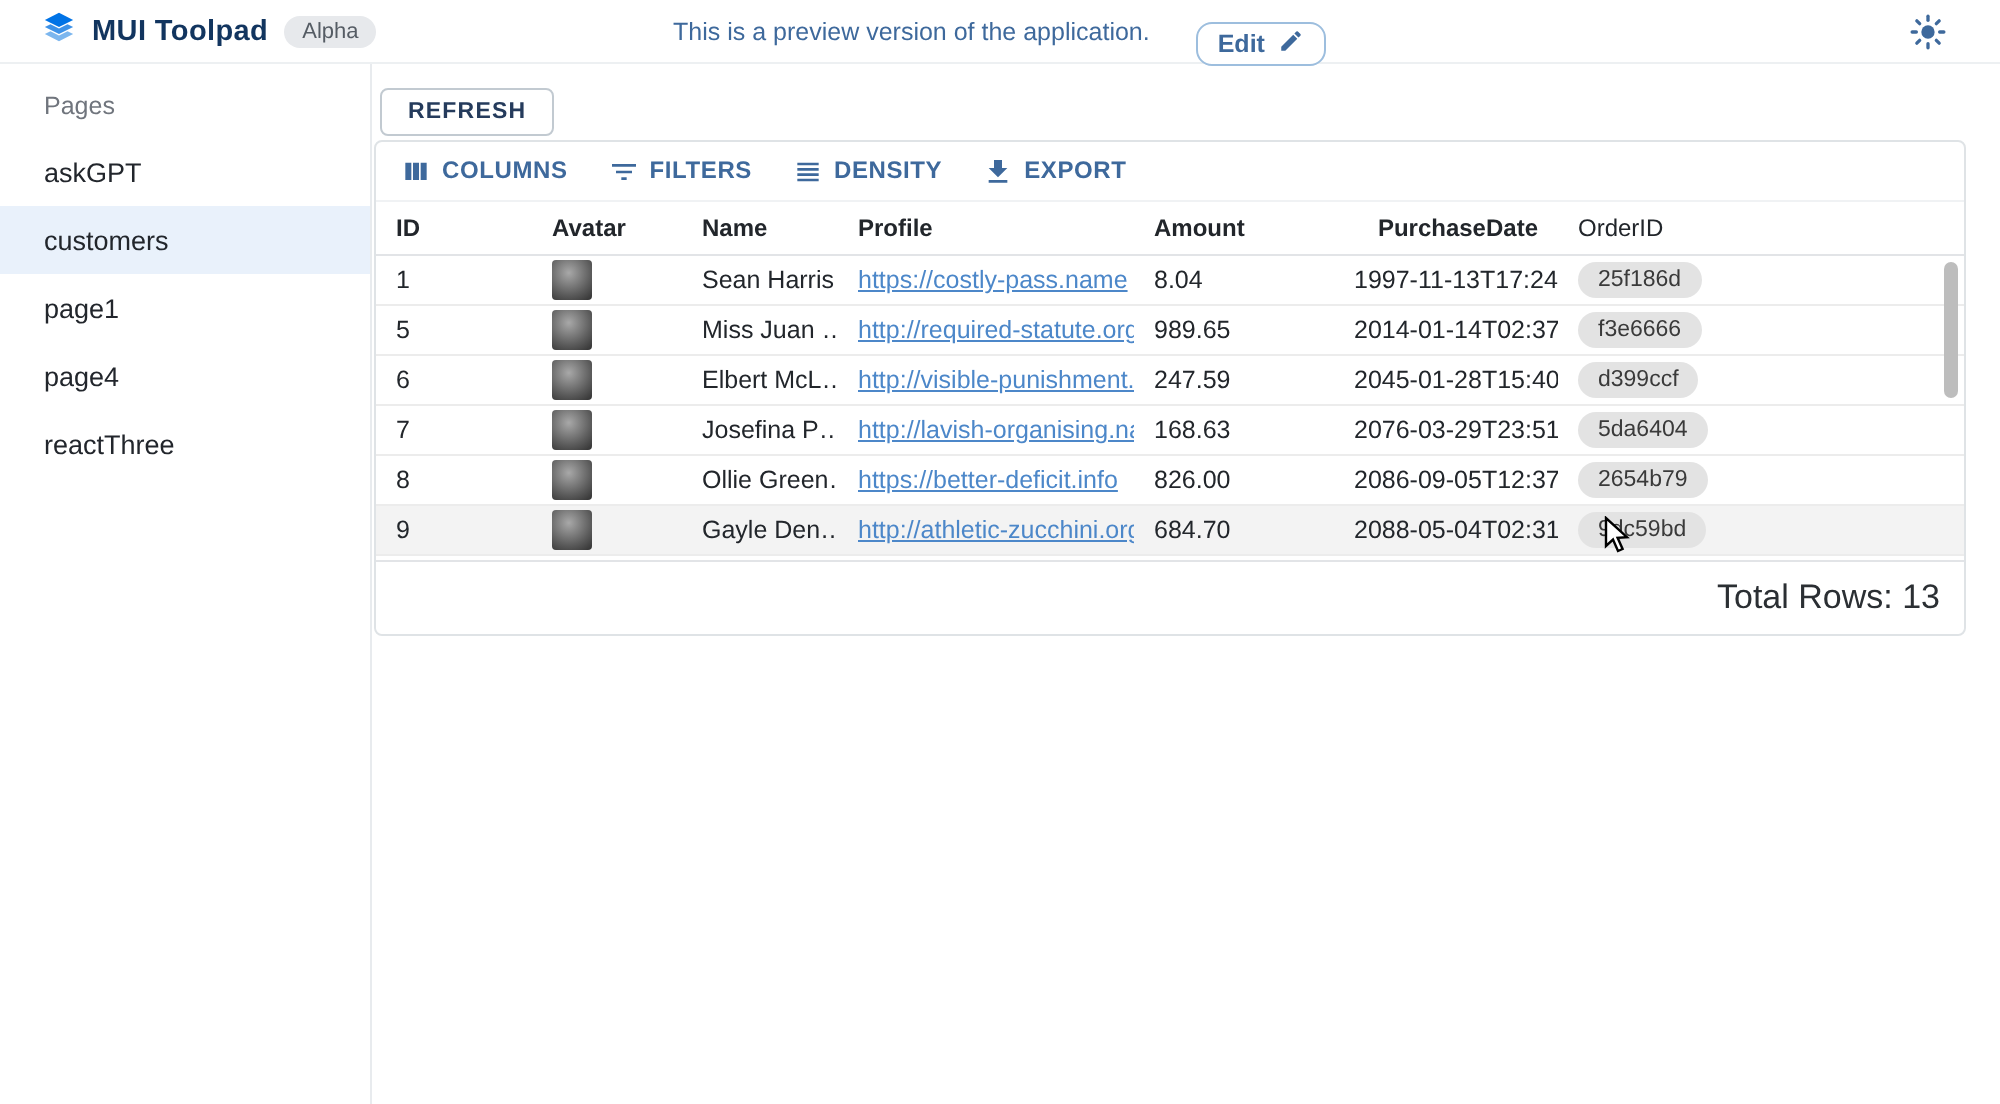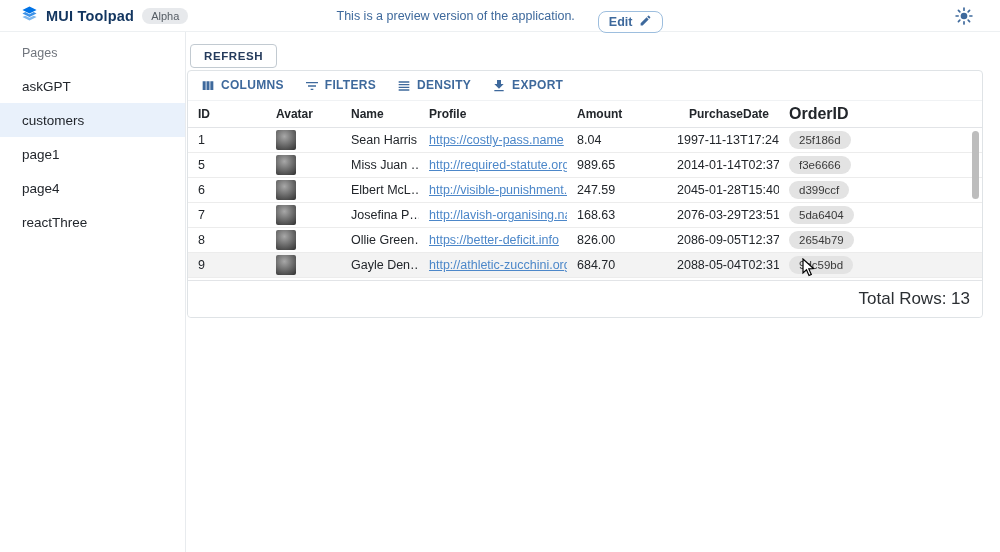--- a/index.html
+++ b/index.html
@@ -219,21 +219,21 @@
       <div class="cell" style="font-weight:700;font-size:12px;">Avatar</div>
 
       <div class="cell" style="font-weight:700;font-size:12px;">Name</div>
 
       <div class="cell" style="font-weight:700;font-size:12px;">Profile</div>
 
       <div class="cell" style="font-weight:700;font-size:12px;">Amount</div>
 
       <div class="cell right" style="font-weight:700;font-size:12px;">PurchaseDate</div>
 
-      <div class="cell" style="font-weight:700;font-size:16px;">OrderID</div>
+      <div class="cell" style="font-weight:400;font-size:12px;">OrderID</div>
     </div>
 
   <div>
 
       <div class="row">
         <div class="cell">1</div>
         <div class="cell">
           <span class="avatar"></span>
         </div>
         <div class="cell">Sean Harris</div>

